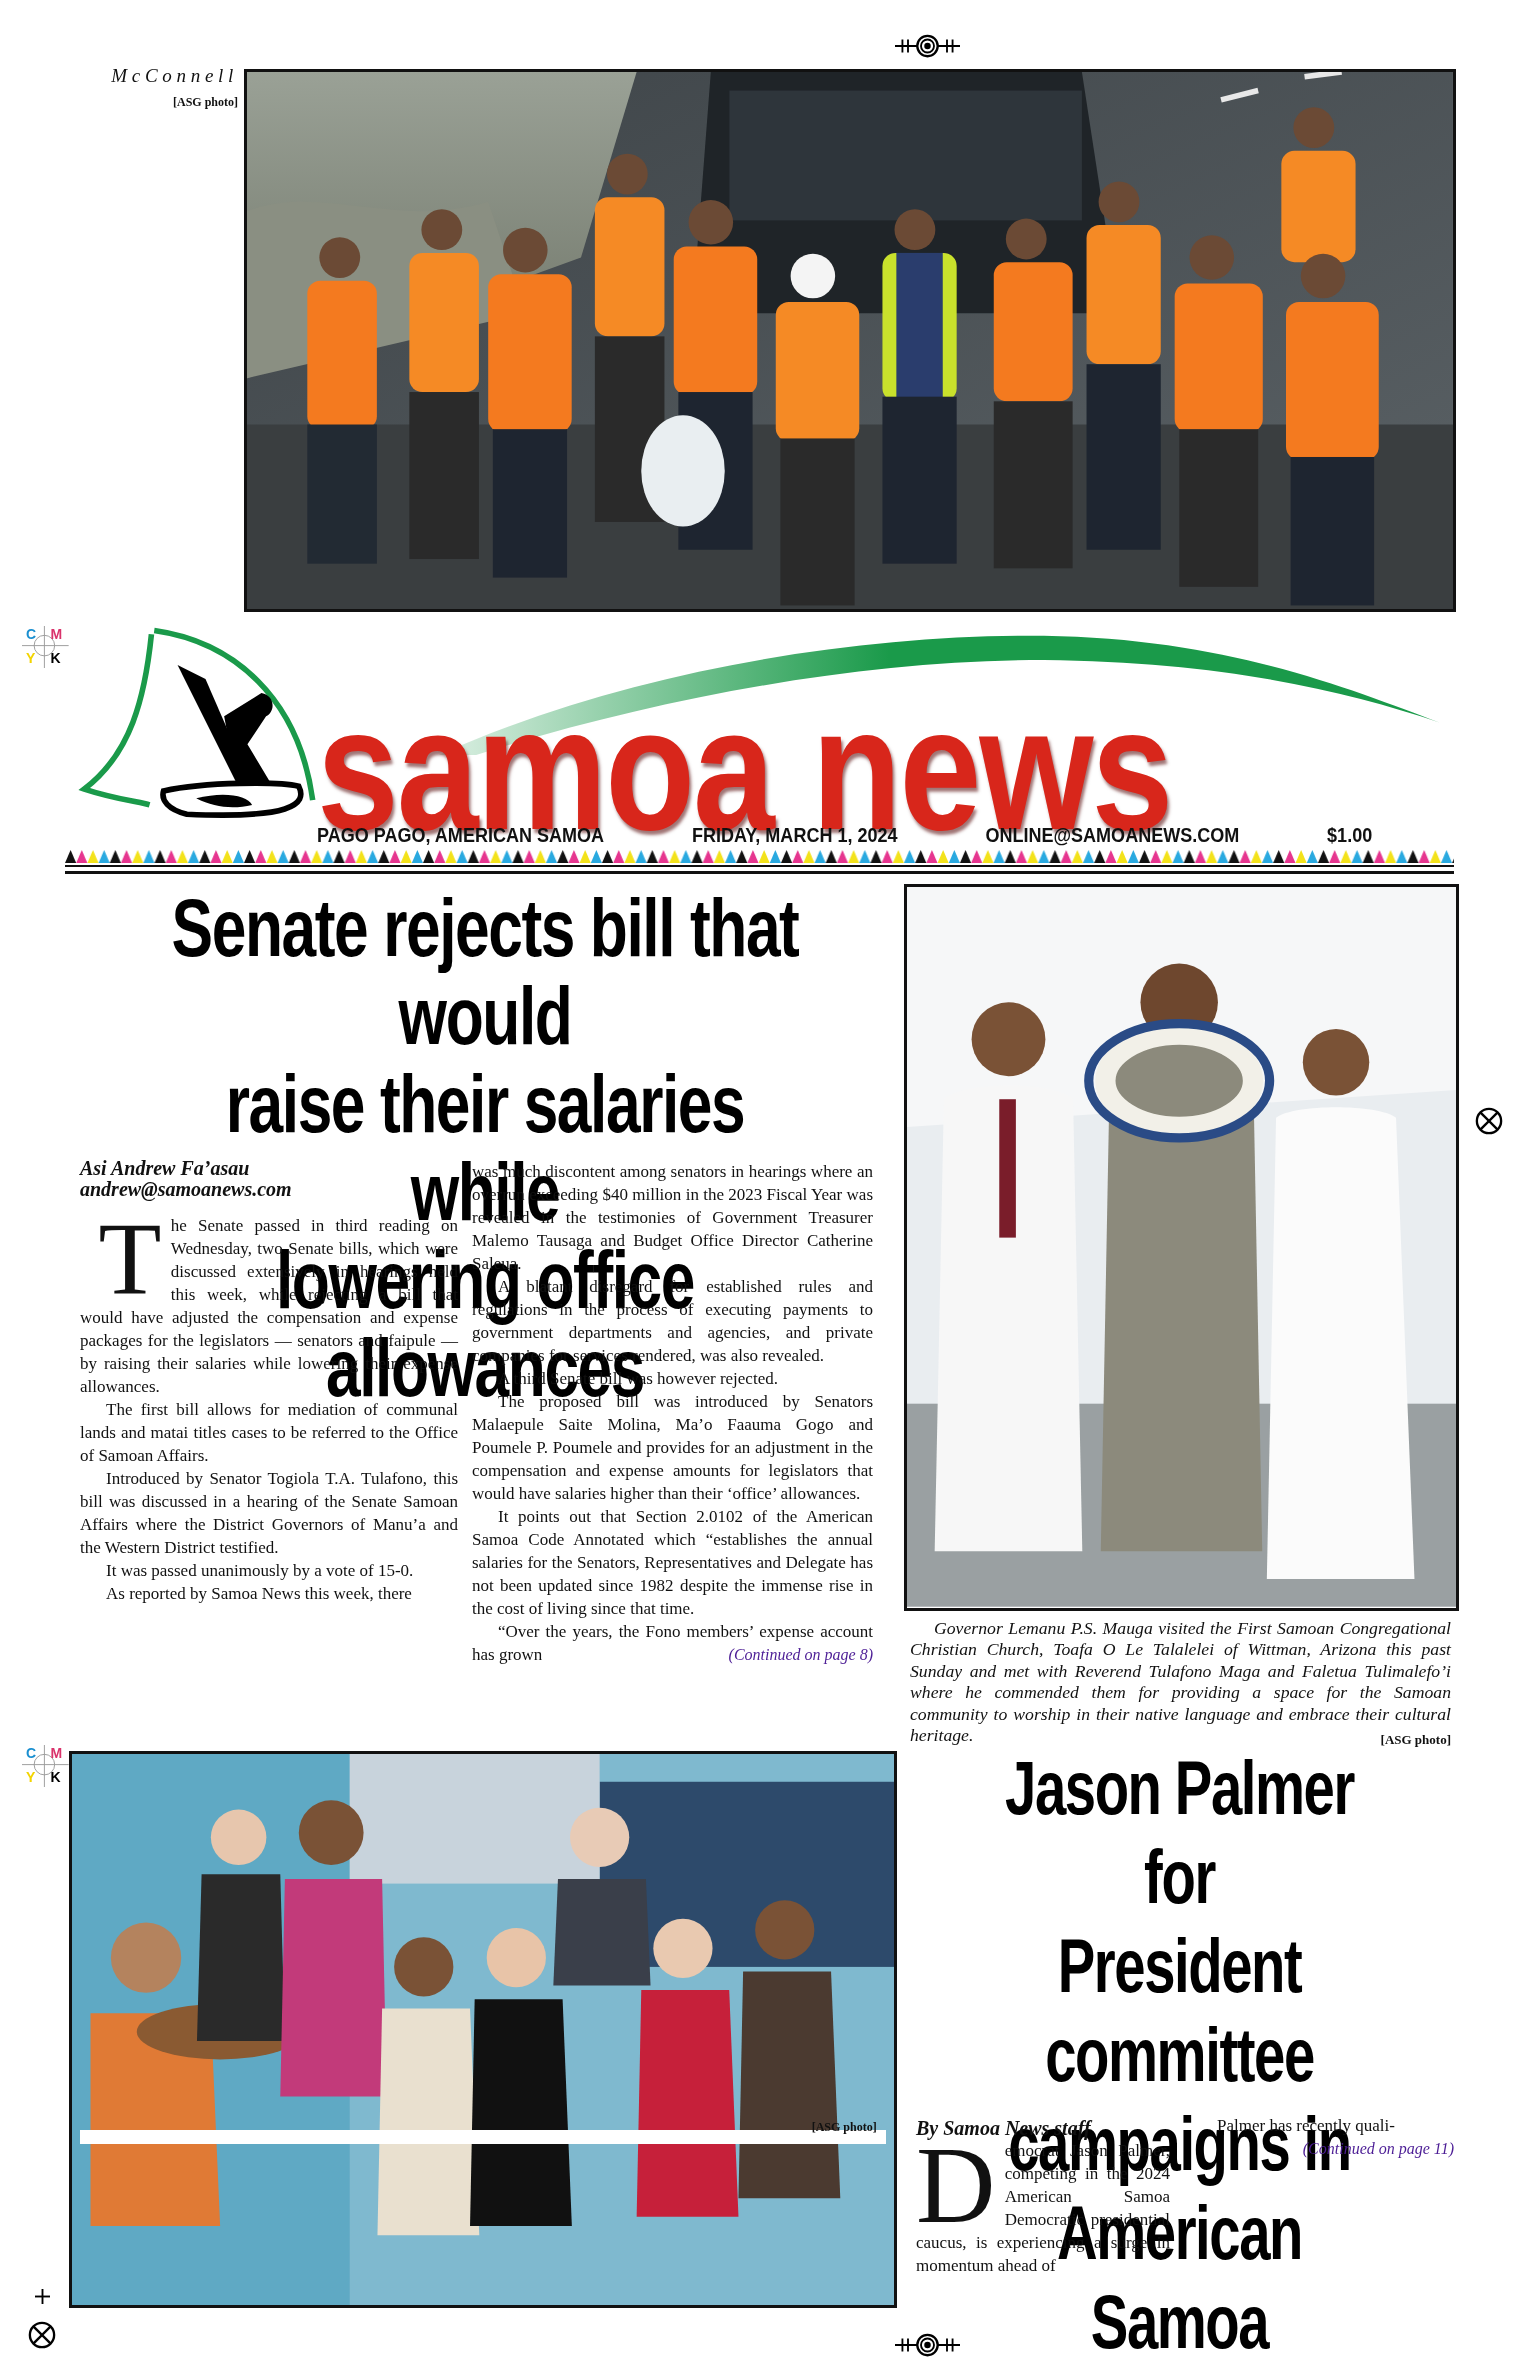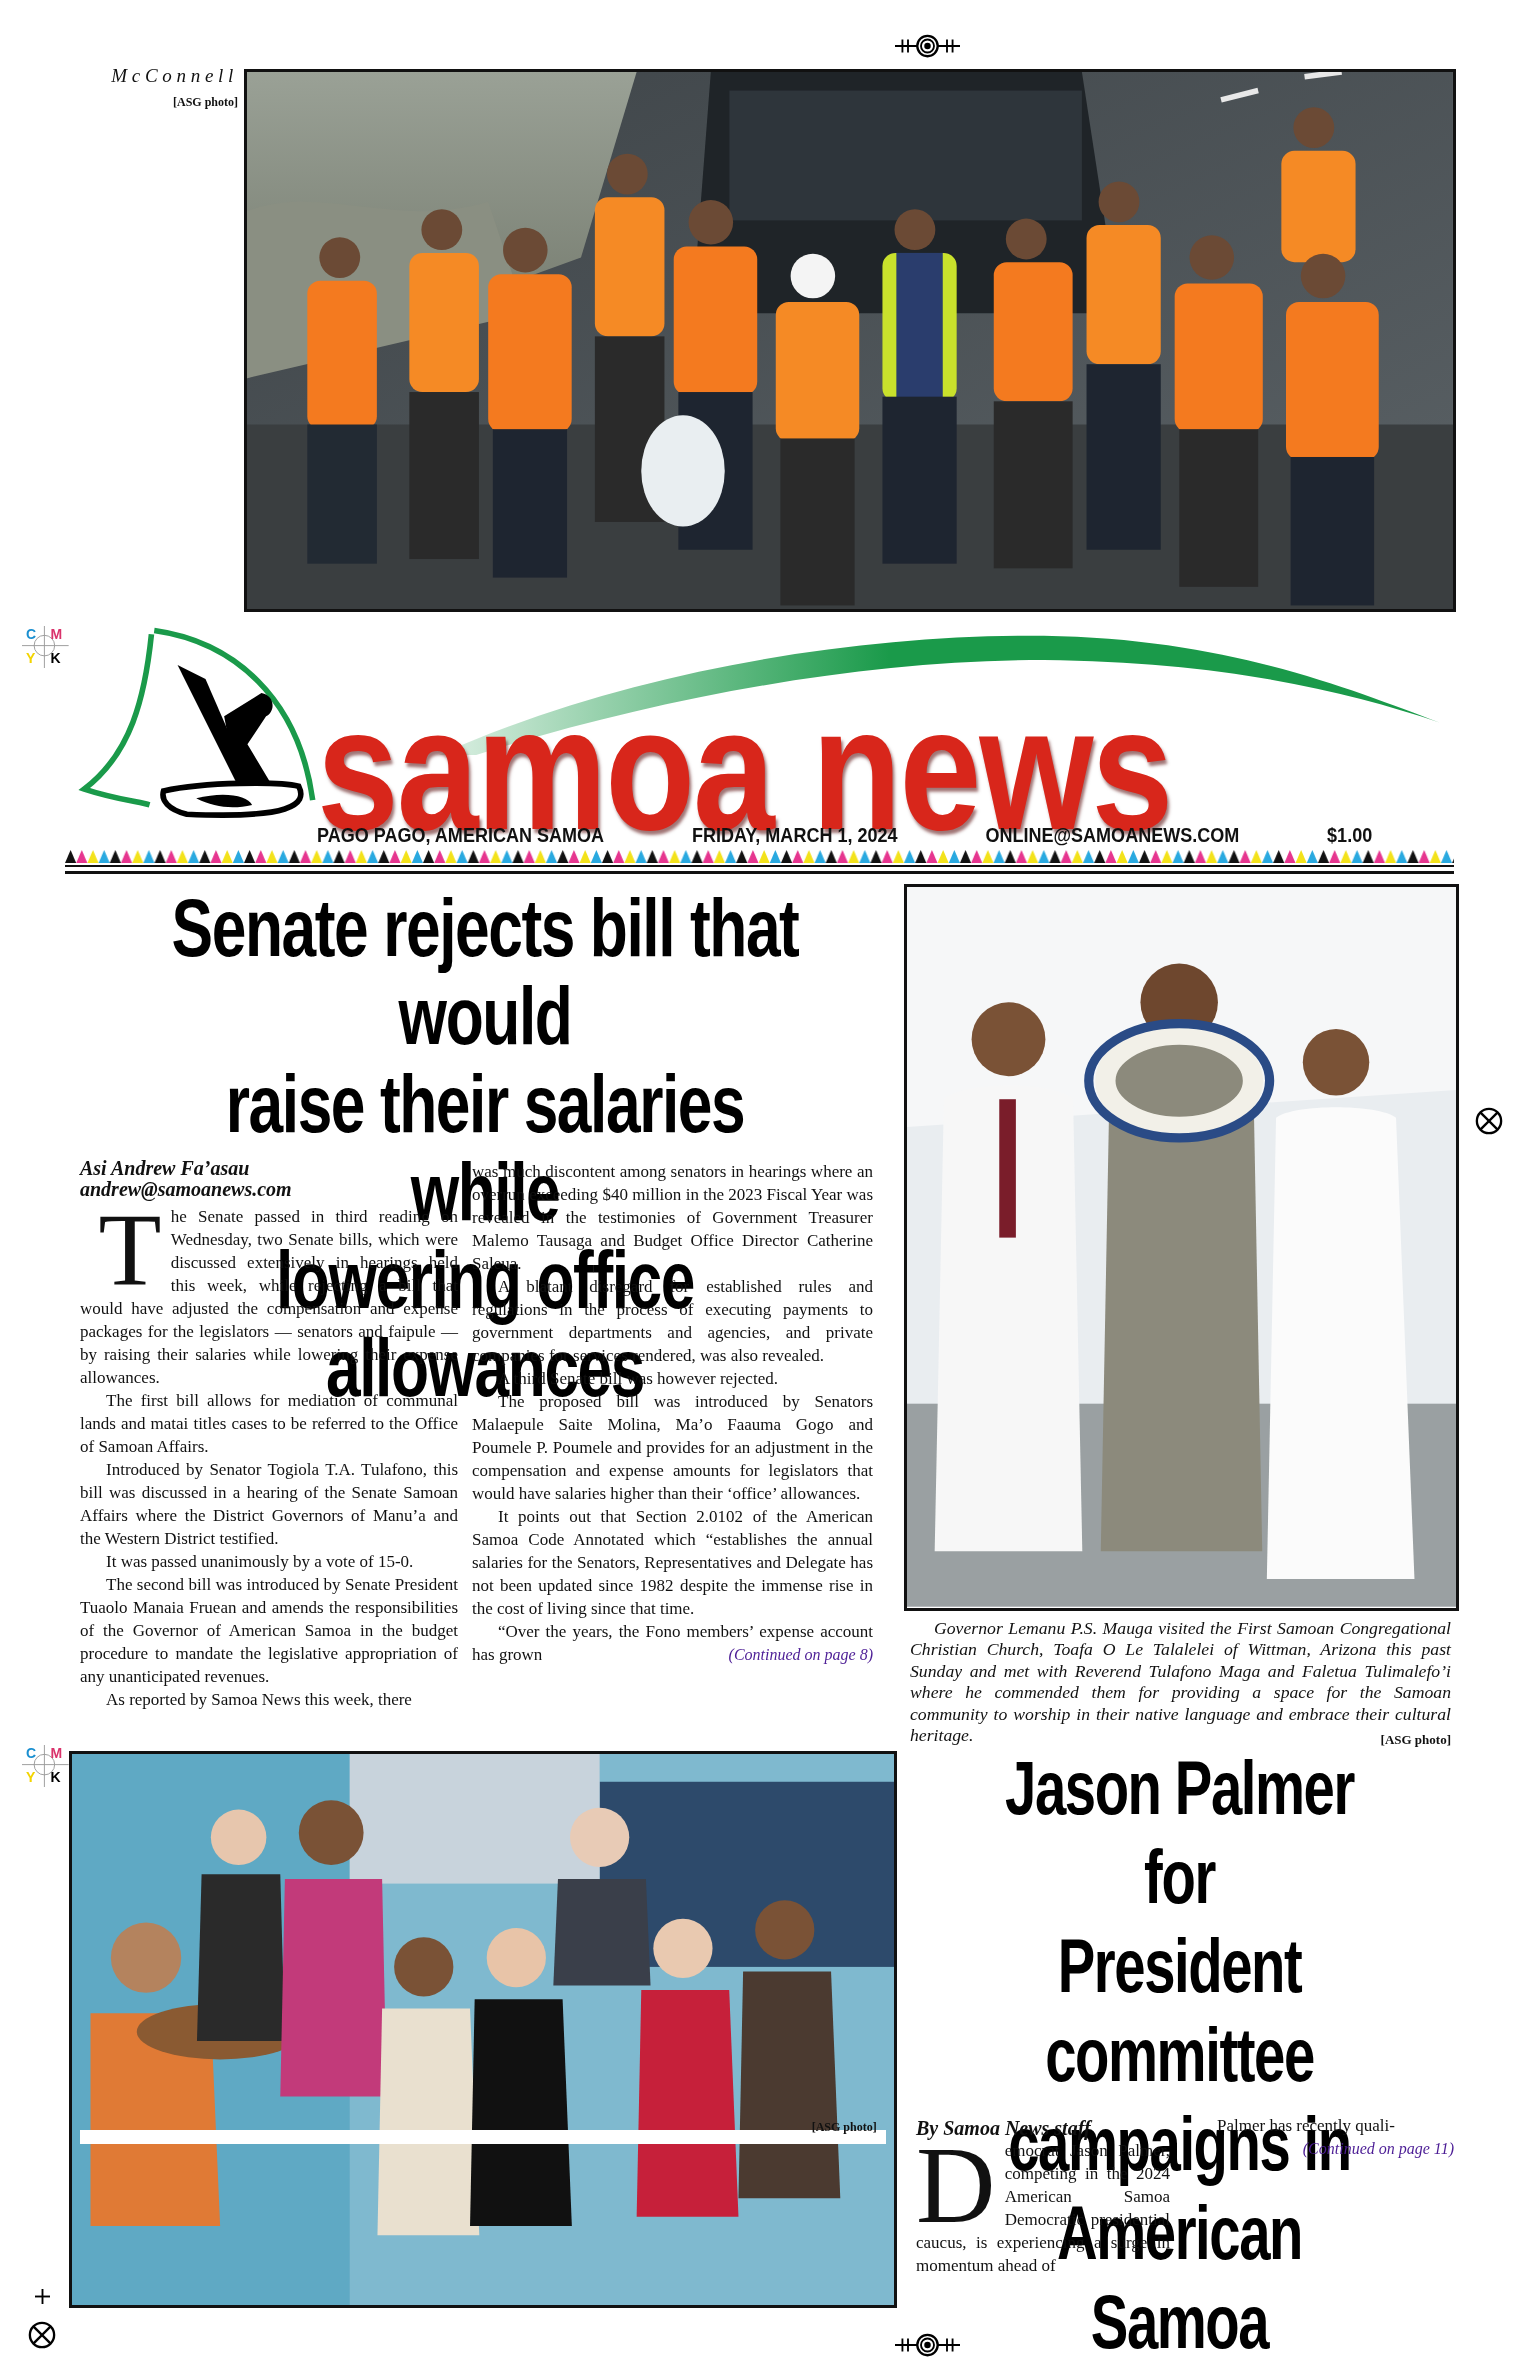--- a/index.html
+++ b/index.html
@@ -247,26 +247,25 @@
 <div class="rule-thick"></div>
 
 <div class="headline hl1">
   <div>Senate rejects bill that would</div>
   <div>raise their salaries while</div>
   <div>lowering office allowances</div>
 </div>
 
 <div class="col" style="left:80px;top:1158px;width:378px;">
   <div class="byline">Asi Andrew Fa’asau</div>
-  <div class="byline" style="margin-bottom:6px;font-style:italic;">andrew@samoanews.com</div>
+  <div class="byline" style="margin-bottom:15px;font-style:italic;">andrew@samoanews.com</div>
   <p class="first"><span class="dropcap">T</span><span>he Senate passed in third reading on Wednesday, two Senate bills, which were discussed extensively in hearings held this week, while rejecting a bill that would have adjusted the compensation and expense packages for the legislators — senators and faipule — by raising their salaries while lowering their expense allowances.</span></p>
   <p>The first bill allows for mediation of communal lands and matai titles cases to be referred to the Office of Samoan Affairs.</p>
   <p>Introduced by Senator Togiola T.A. Tulafono, this bill was discussed in a hearing of the Senate Samoan Affairs where the District Governors of Manu’a and the Western District testified.</p>
   <p>It was passed unanimously by a vote of 15-0.</p>
-  <p>The second bill was introduced by Senate President Tuaolo Manaia Fruean and amends the responsibilities of the Governor of American Samoa in the budget procedure to mandate the legislative appropriation of any unanticipated revenues.</p>
   <p>As reported by Samoa News this week, there</p>
 </div>
 
 <div class="col" style="left:472px;top:1160px;width:401px;">
   <p class="first">was much discontent among senators in hearings where an overrun exceeding $40 million in the 2023 Fiscal Year was revealed in the testimonies of Government Treasurer Malemo Tausaga and Budget Office Director Catherine Saleua.</p>
   <p>A blatant disregard for established rules and regulations in the process of executing payments to government departments and agencies, and private companies for services rendered, was also revealed.</p>
   <p>A third Senate bill was however rejected.</p>
   <p>The proposed bill was introduced by Senators Malaepule Saite Molina, Ma’o Faauma Gogo and Poumele P. Poumele and provides for an adjustment in the compensation and expense amounts for legislators that would have salaries higher than their ‘office’ allowances.</p>
   <p>It points out that Section 2.0102 of the American Samoa Code Annotated which “establishes the annual salaries for the Senators, Representatives and Delegate has not been updated since 1982 despite the immense rise in the cost of living since that time.</p>
   <p><span>“Over the years, the Fono members’ expense account has grown</span> <span class="cont">(Continued on page 8)</span></p>

